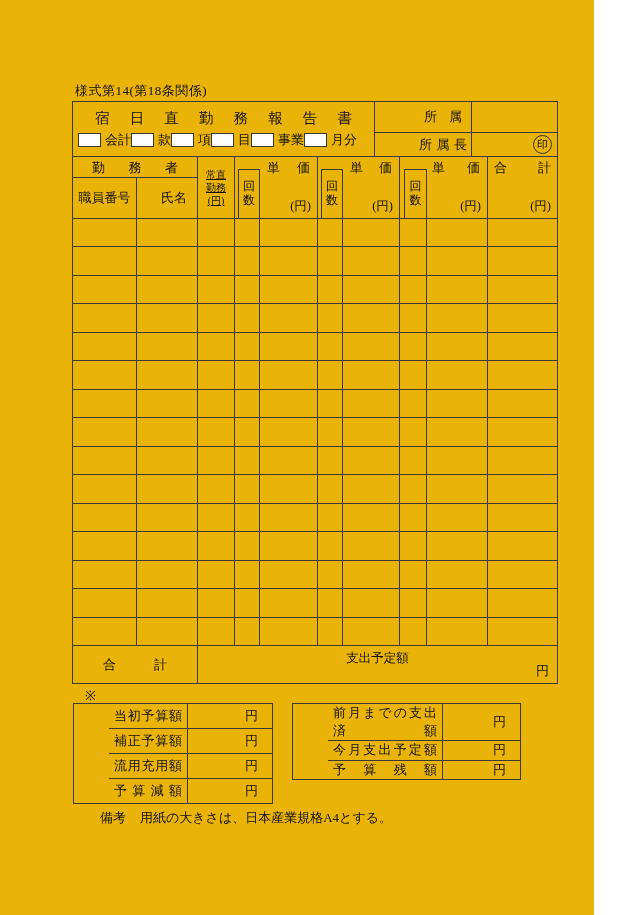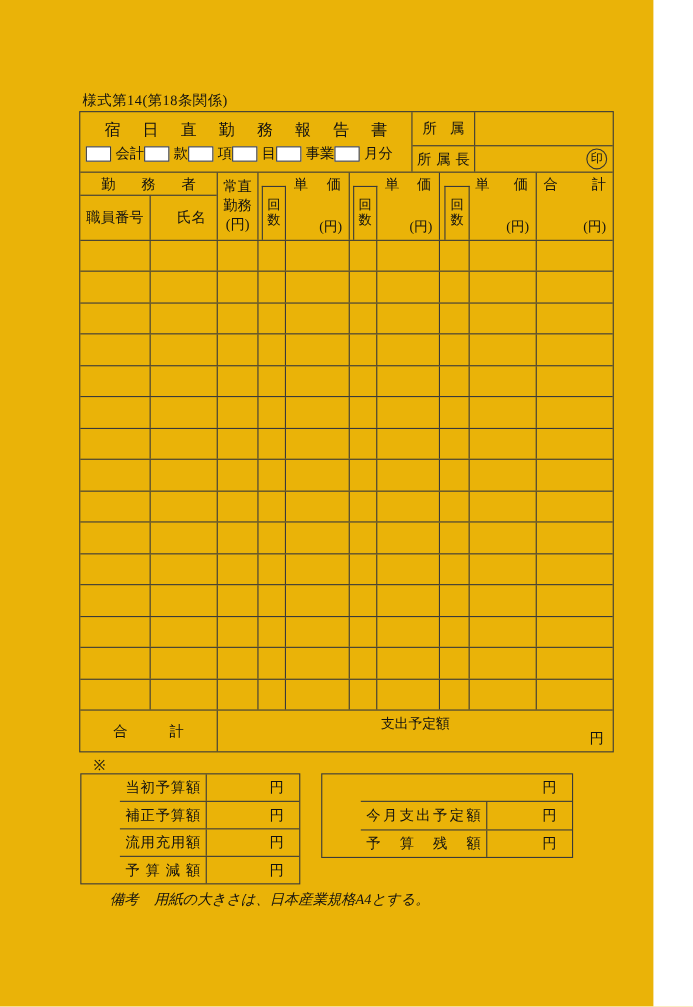--- a/index.html
+++ b/index.html
@@ -31,35 +31,35 @@
   .header-top { height:55px; border-bottom:1px solid; display:flex; }
   .title-cell { width:302px; border-right:1px solid; display:flex; flex-direction:column; justify-content:space-evenly; padding:3px 0; }
   .form-title { font-size:14.5px; padding:0 22px; }
   .cb-line { display:flex; justify-content:flex-start; align-items:center; padding:0 5px; }
   .cb-pair { display:flex; align-items:center; }
   .cbox { display:inline-block; width:23px; height:14px; border:1px solid #3a3a3a; margin-right:4px; background:#fff; }
   .aff-area { flex:1; display:flex; flex-direction:column; }
   .aff-row { display:flex; }
   .aff-row1 { height:31px; border-bottom:1px solid; }
   .aff-row2 { flex:1; }
-  .aff-label { width:57px; border-right:1px solid; display:flex; flex-direction:column; justify-content:center; }
+  .aff-label { width:57px; border-right:1px solid; display:flex; flex-direction:column; justify-content:center;margin-left:40px; }
   .aff-label .jst { padding:0 9px; }
   .aff-label .tight { padding:0 4px; }
   .aff-value { flex:1; display:flex; align-items:center; justify-content:flex-end; }
   .seal { width:19px; height:19px; border:1px solid #333; border-radius:50%; font-size:11px; line-height:17px; text-align:center; margin-right:5px; }
 
   
   .col-header { height:62px; border-bottom:1px solid; display:flex; }
   .grp1 { width:125px; border-right:1px solid; display:flex; flex-direction:column; }
   .grp1-top { height:21px; border-bottom:1px solid; padding:2px 19px 0; }
   .grp1-bot { flex:1; display:flex; }
   .h-empno { width:64px; border-right:1px solid; display:flex; align-items:center; justify-content:center; }
   .h-name  { flex:1; display:flex; flex-direction:column; justify-content:center;align-items:flex-end; }
   .h-name .jst { padding:0 10px; }
-  .h-joui { width:37px; border-right:1px solid; display:flex; align-items:center; justify-content:center; font-size:13px; line-height:1.3; }
+  .h-joui { width:37px; border-right:1px solid; display:flex; align-items:center; justify-content:center; font-size:10px; line-height:1.3;text-decoration:underline; }
   .pgrp { position:relative; border-right:1px solid; }
   .pg2 { width:83px; } .pg3 { width:82px; } .pg4 { width:88px; }
   .tanka { position:absolute; top:2px; left:25px; right:0; padding:0 7px; }
   .kaisu { position:absolute; left:3px; top:12px; bottom:0; width:22px;
            border-top:1px solid; border-left:1px solid; border-right:1px solid;
            display:flex; align-items:center; justify-content:center;
            font-size:12px; line-height:1.15; }
   .pg4 .kaisu { left:4px; width:23px; }
   .unit-br { position:absolute; right:6px; bottom:3px; font-size:12.5px; }
   .h-total { flex:1; position:relative; }
@@ -87,21 +87,21 @@
   .btable-left  { left:73px;  top:703px; width:200px; height:101px; }
   .btable-right { left:292px; top:703px; width:229px; height:77px; }
   .btrow { flex:1; border-bottom:1px solid #3a3a3a; display:flex;margin-left:35px; }
   .btable .btrow:last-child { border-bottom:none; }
   .bt-label { border-right:1px solid #3a3a3a; display:flex; flex-direction:column; justify-content:center; }
   .btable-left  .bt-label { width:79px; }
   .btable-right .bt-label { width:115px; }
   .bt-label .jst { padding:0 5px; }
   .bt-value { flex:1; display:flex; align-items:center; justify-content:flex-end; padding-right:14px; }
 
-  .remarks { position:absolute; left:100px; top:809px; display:flex;font-style:italic; }
+  .remarks { position:absolute; left:100px; top:809px; display:flex; }
   .remarks .lbl { margin-right:14px; }
 </style>
 </head>
 <body>
 
 <div class="page">
 
   <div class="caption">様式第14(第18条関係)</div>
 
   <div class="mtable">
@@ -419,20 +419,23 @@
           <div class="jst">予算減額</div>
         </div>
       <div class="bt-value">
           <span>円</span>
         </div>
     </div>
   </div>
 
   <div class="btable btable-right">
     <div class="btrow">
+      <div class="bt-label">
+          <div class="jst">前月までの支出済額</div>
+        </div>
       <div class="bt-value">
           <span>円</span>
         </div>
     </div>
     <div class="btrow">
       <div class="bt-label">
           <div class="jst">今月支出予定額</div>
         </div>
       <div class="bt-value">
           <span>円</span>

